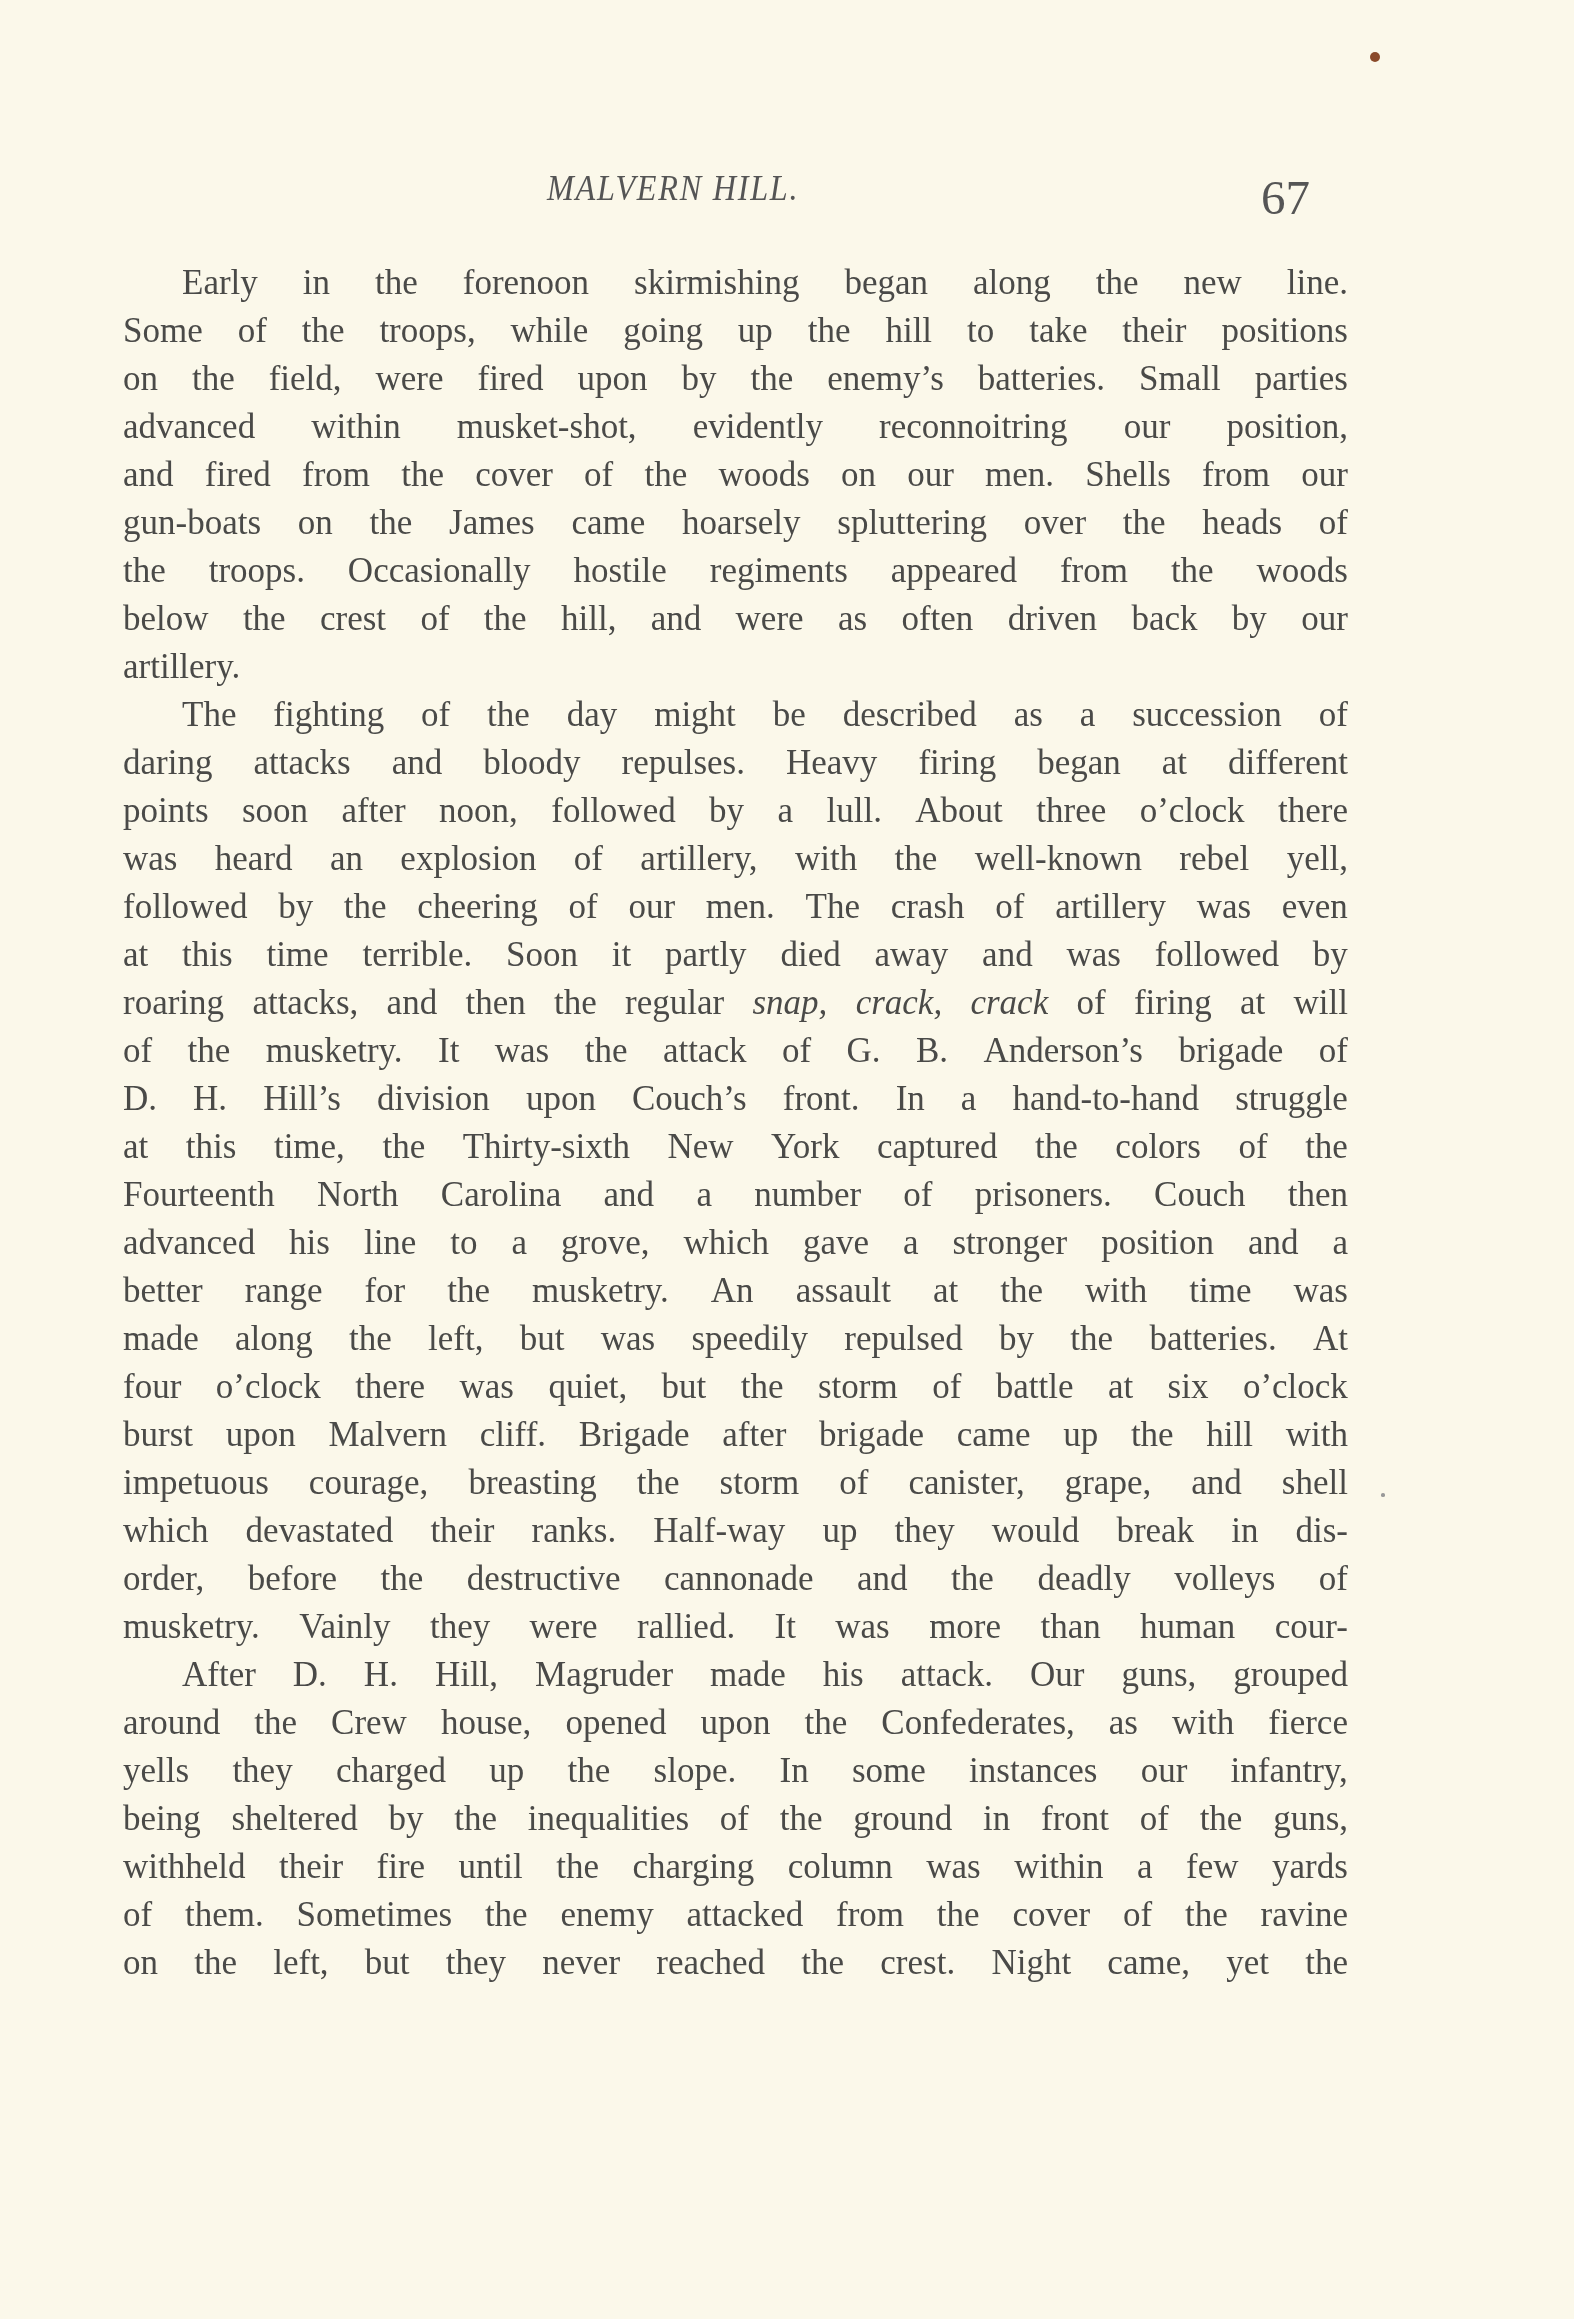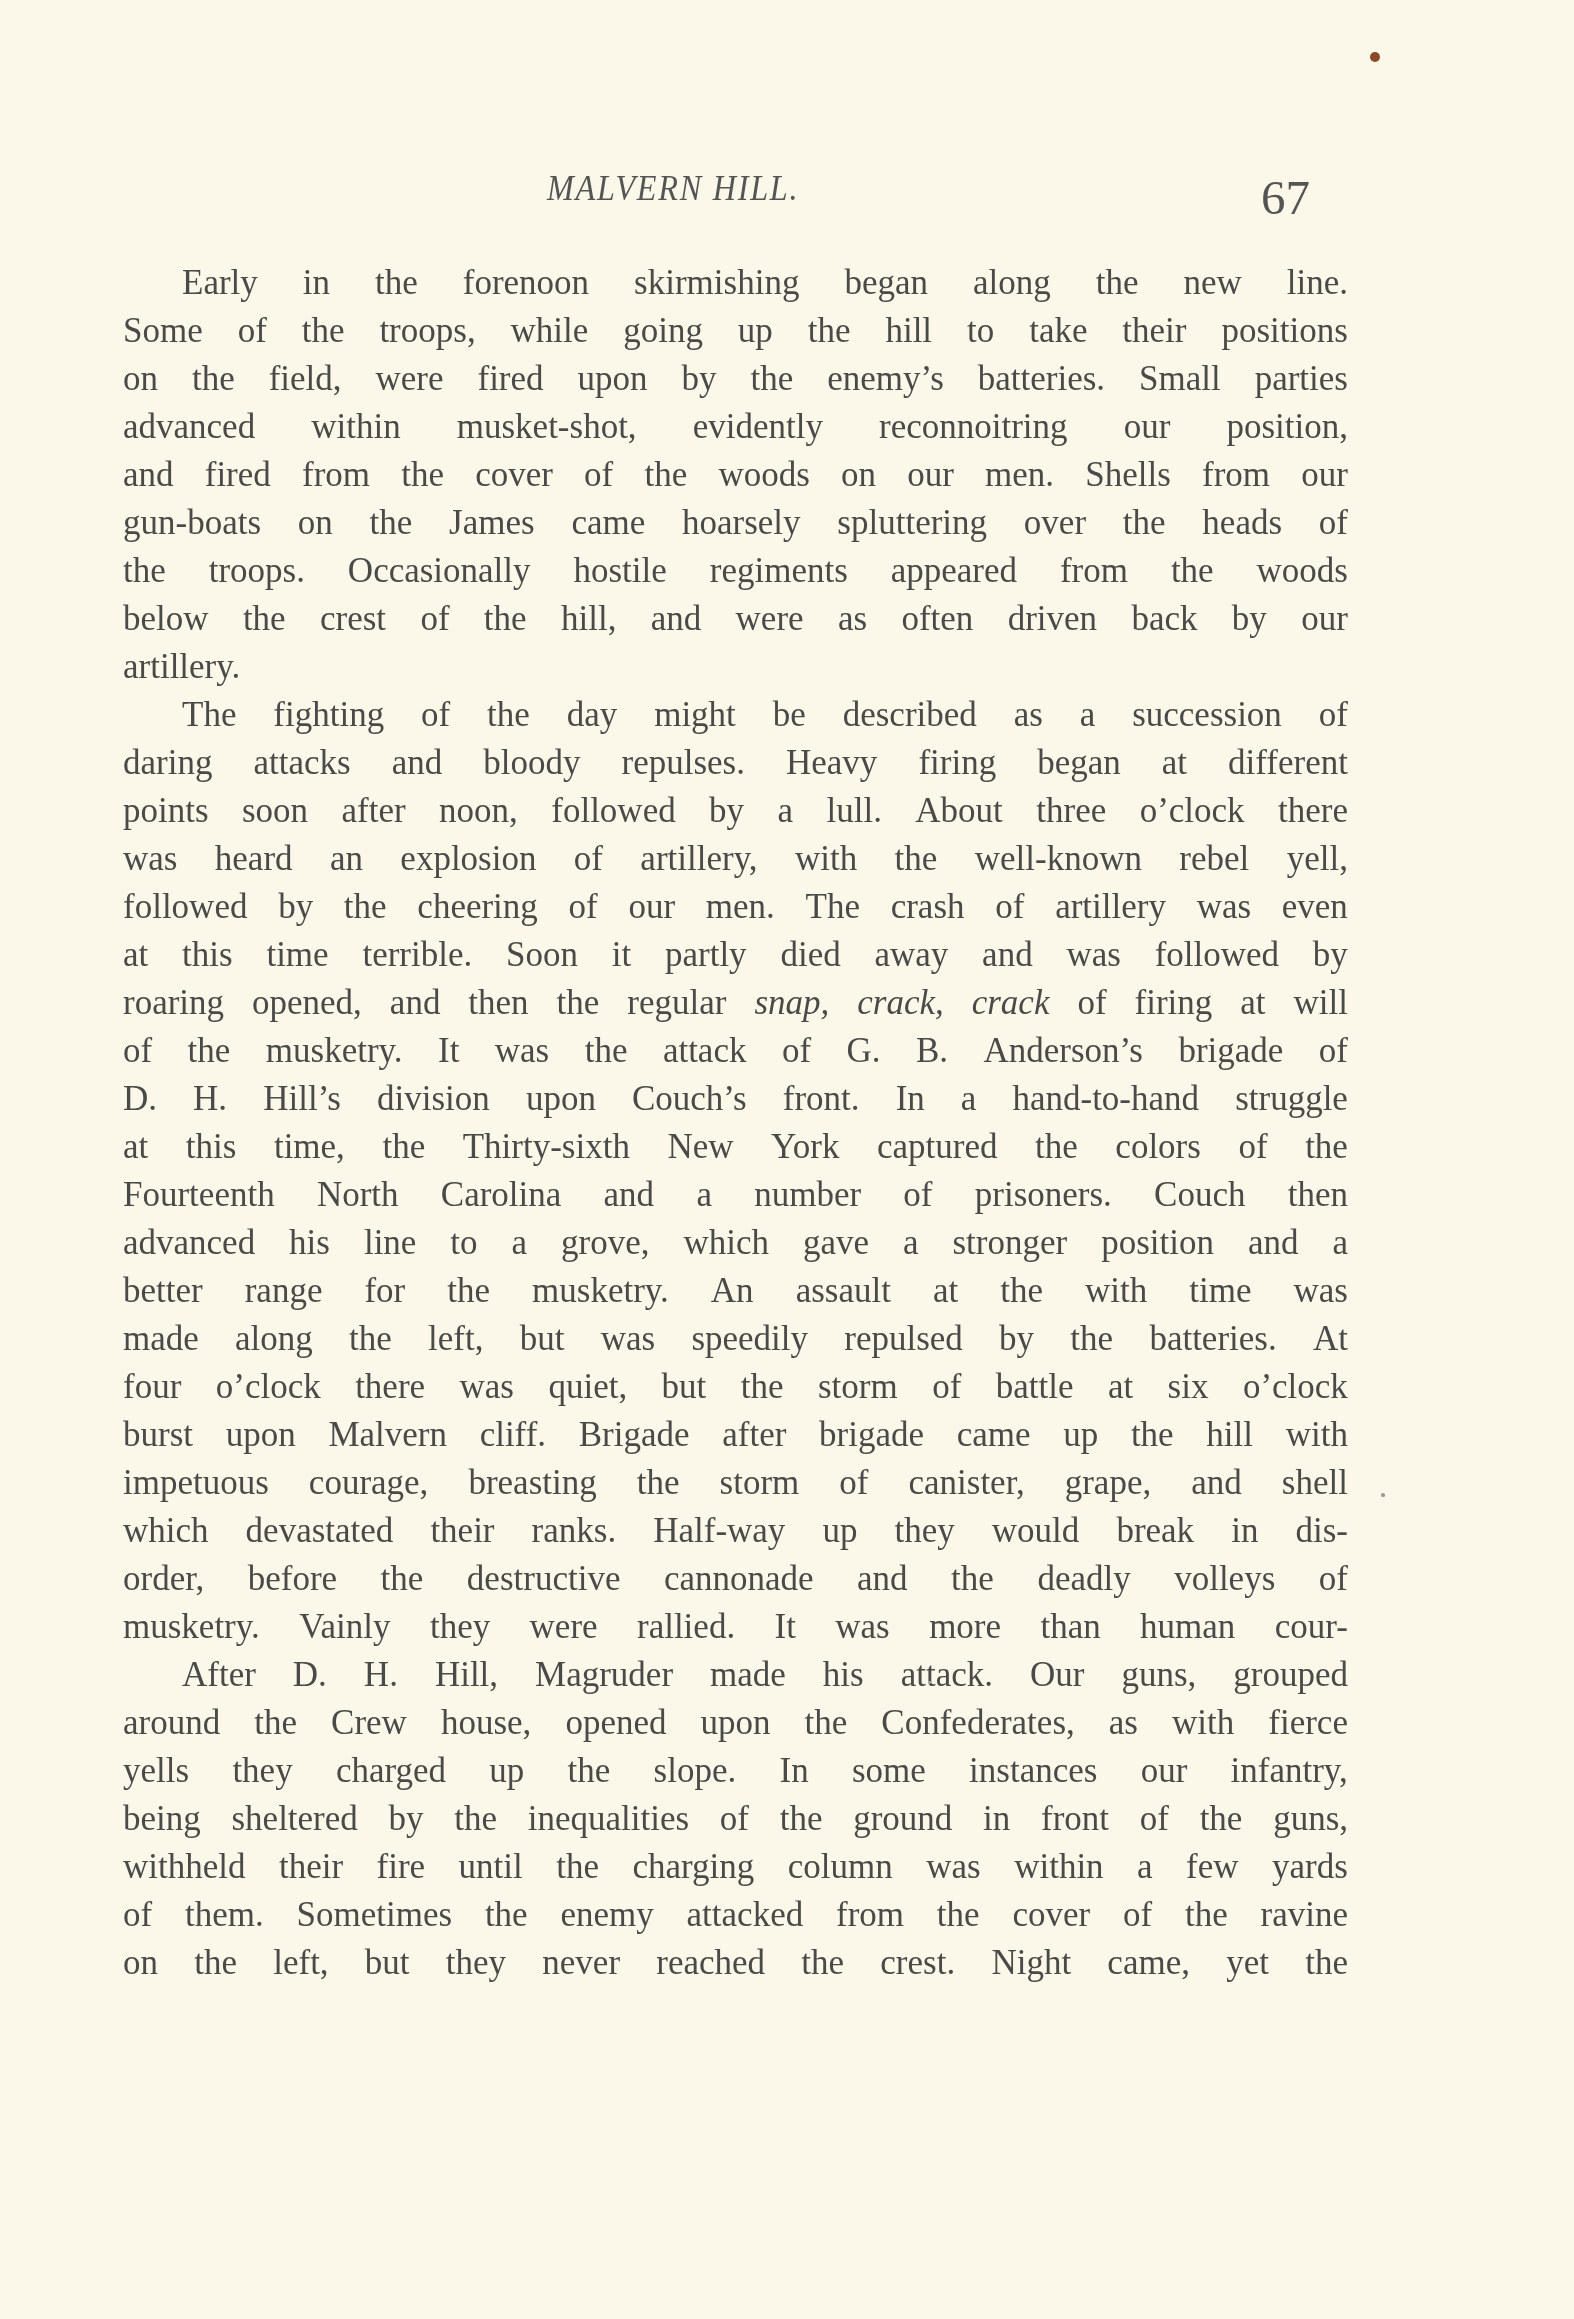--- a/index.html
+++ b/index.html
@@ -250,21 +250,21 @@
         <span class="w">partly</span>
         <span class="w">died</span>
         <span class="w">away</span>
         <span class="w">and</span>
         <span class="w">was</span>
         <span class="w">followed</span>
         <span class="w">by</span>
       </div>
       <div class="line">
         <span class="w">roaring</span>
-        <span class="w">opened,</span>
+        <span class="w">attacks,</span>
         <span class="w">and</span>
         <span class="w">then</span>
         <span class="w">the</span>
         <span class="w">regular</span>
         <span class="w it">snap,</span>
         <span class="w it">crack,</span>
         <span class="w it">crack</span>
         <span class="w">of</span>
         <span class="w">firing</span>
         <span class="w">at</span>

